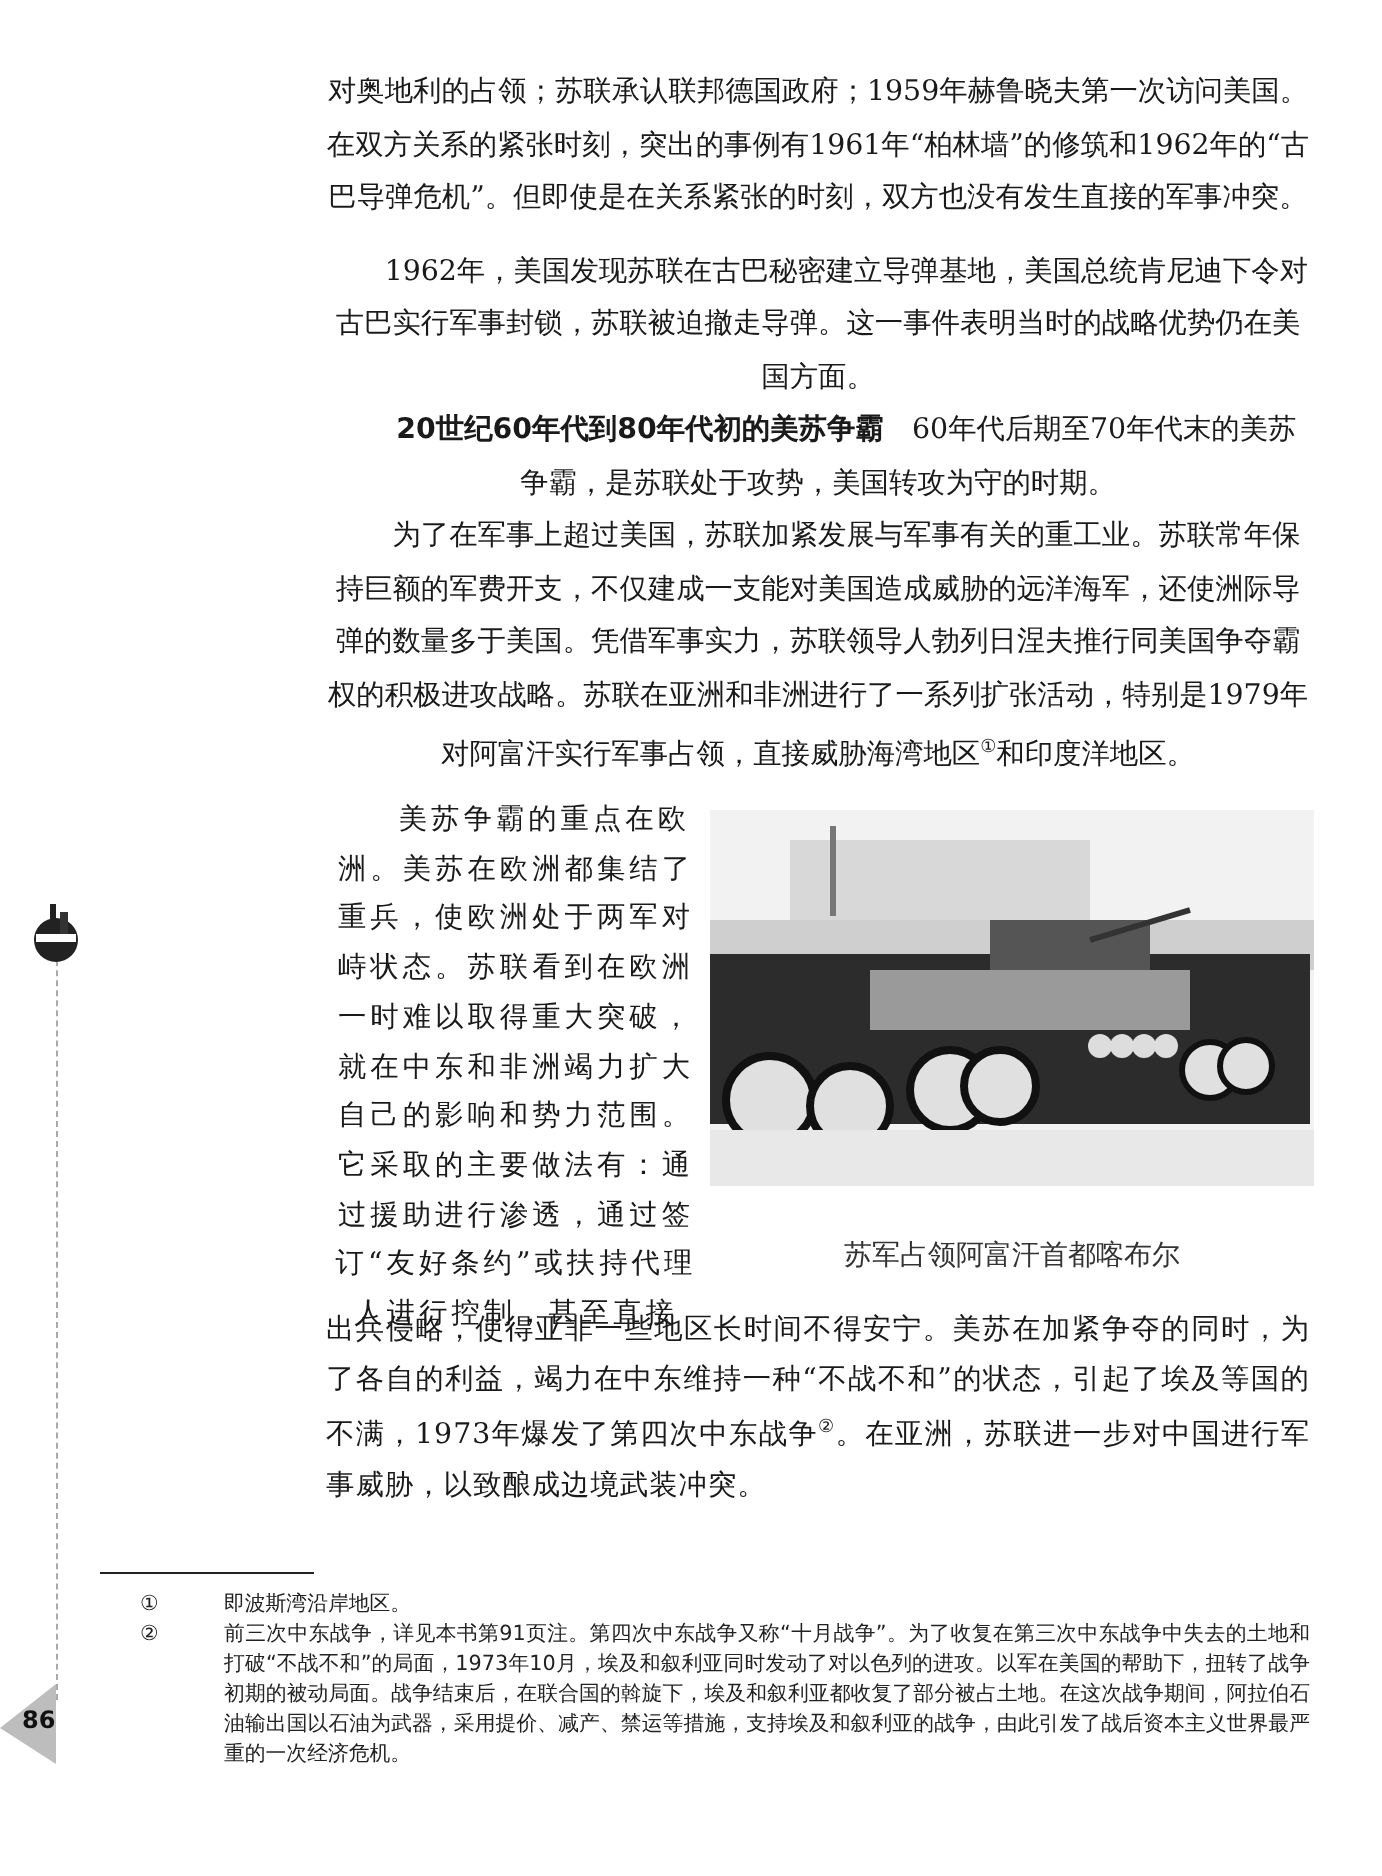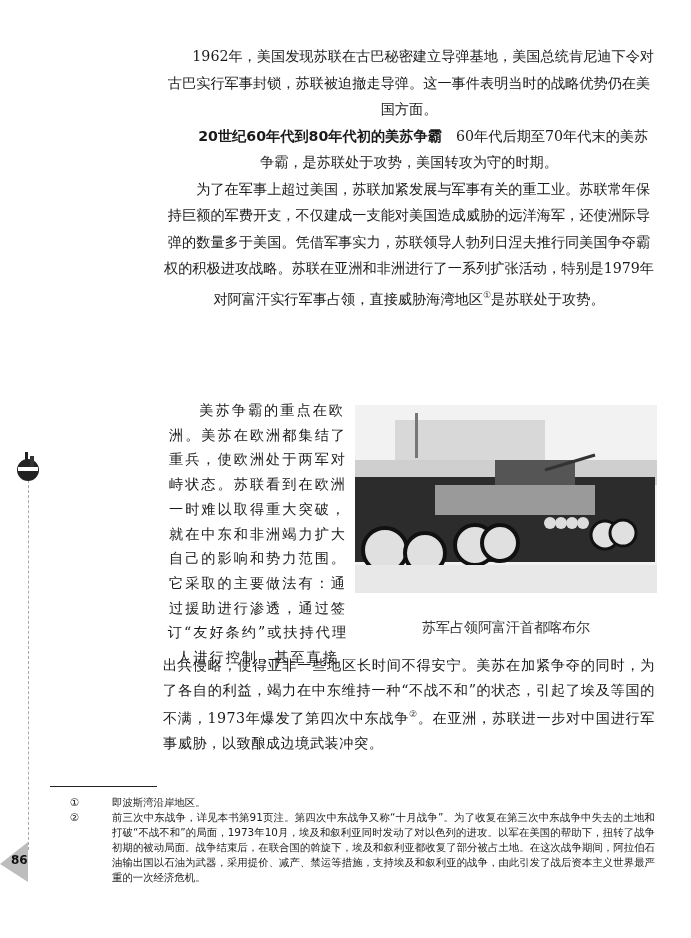--- a/index.html
+++ b/index.html
@@ -23,28 +23,29 @@
   .fn-rule { position:absolute; left:50px; top:786px; width:107px; height:1px; background:#222; }
   .footnotes { position:absolute; left:70px; top:795px; width:585px; font-family:"DejaVu Sans","Liberation Sans",sans-serif; font-size:10.4px; line-height:15px; color:#222; }
   .fn { display:flex; }
   .fn-mark { width:18px; flex:none; }
   .fn-text { flex:1; text-align:justify;padding-left:24px; }
 </style>
 </head>
 <body>
 
 <div class="text-block" style="top:33px;">
+  <p class="p">对奥地利的占领；苏联承认联邦德国政府；1959年赫鲁晓夫第一次访问美国。在双方关系的紧张时刻，突出的事例有1961年“柏林墙”的修筑和1962年的“古巴导弹危机”。但即使是在关系紧张的时刻，双方也没有发生直接的军事冲突。</p>
   <p class="p indent" style="margin-top:10px;">
     <span>1962年，美国发现苏联在古巴秘密建立导弹基地，美国总统肯尼迪下令对古巴实行军事封锁，苏联被迫撤走导弹。这一事件表明当时的战略优势仍在美国方面。</span>
   </p>
   <p class="p indent" style="margin-top:0;">
     <span class="heading">20世纪60年代到80年代初的美苏争霸</span><span>　60年代后期至70年代末的美苏争霸，是苏联处于攻势，美国转攻为守的时期。</span>
   </p>
   <p class="p indent">
-    <span>为了在军事上超过美国，苏联加紧发展与军事有关的重工业。苏联常年保持巨额的军费开支，不仅建成一支能对美国造成威胁的远洋海军，还使洲际导弹的数量多于美国。凭借军事实力，苏联领导人勃列日涅夫推行同美国争夺霸权的积极进攻战略。苏联在亚洲和非洲进行了一系列扩张活动，特别是1979年对阿富汗实行军事占领，直接威胁海湾地区</span><sup>①</sup><span>是苏联处于攻势。</span>
+    <span>为了在军事上超过美国，苏联加紧发展与军事有关的重工业。苏联常年保持巨额的军费开支，不仅建成一支能对美国造成威胁的远洋海军，还使洲际导弹的数量多于美国。凭借军事实力，苏联领导人勃列日涅夫推行同美国争夺霸权的积极进攻战略。苏联在亚洲和非洲进行了一系列扩张活动，特别是1979年对阿富汗实行军事占领，直接威胁海湾地区</span><sup>①</sup><span>和印度洋地区。</span>
   </p>
 </div>
 
 <div class="side-col">
   <p class="p indent">美苏争霸的重点在欧洲。美苏在欧洲都集结了重兵，使欧洲处于两军对峙状态。苏联看到在欧洲一时难以取得重大突破，就在中东和非洲竭力扩大自己的影响和势力范围。它采取的主要做法有：通过援助进行渗透，通过签订“友好条约”或扶持代理人进行控制，甚至直接</p>
 </div>
 
 <div class="photo">
   <svg width="302" height="188" viewBox="0 0 302 188">
     <rect x="0" y="0" width="302" height="188" fill="#f2f2f2"></rect>

